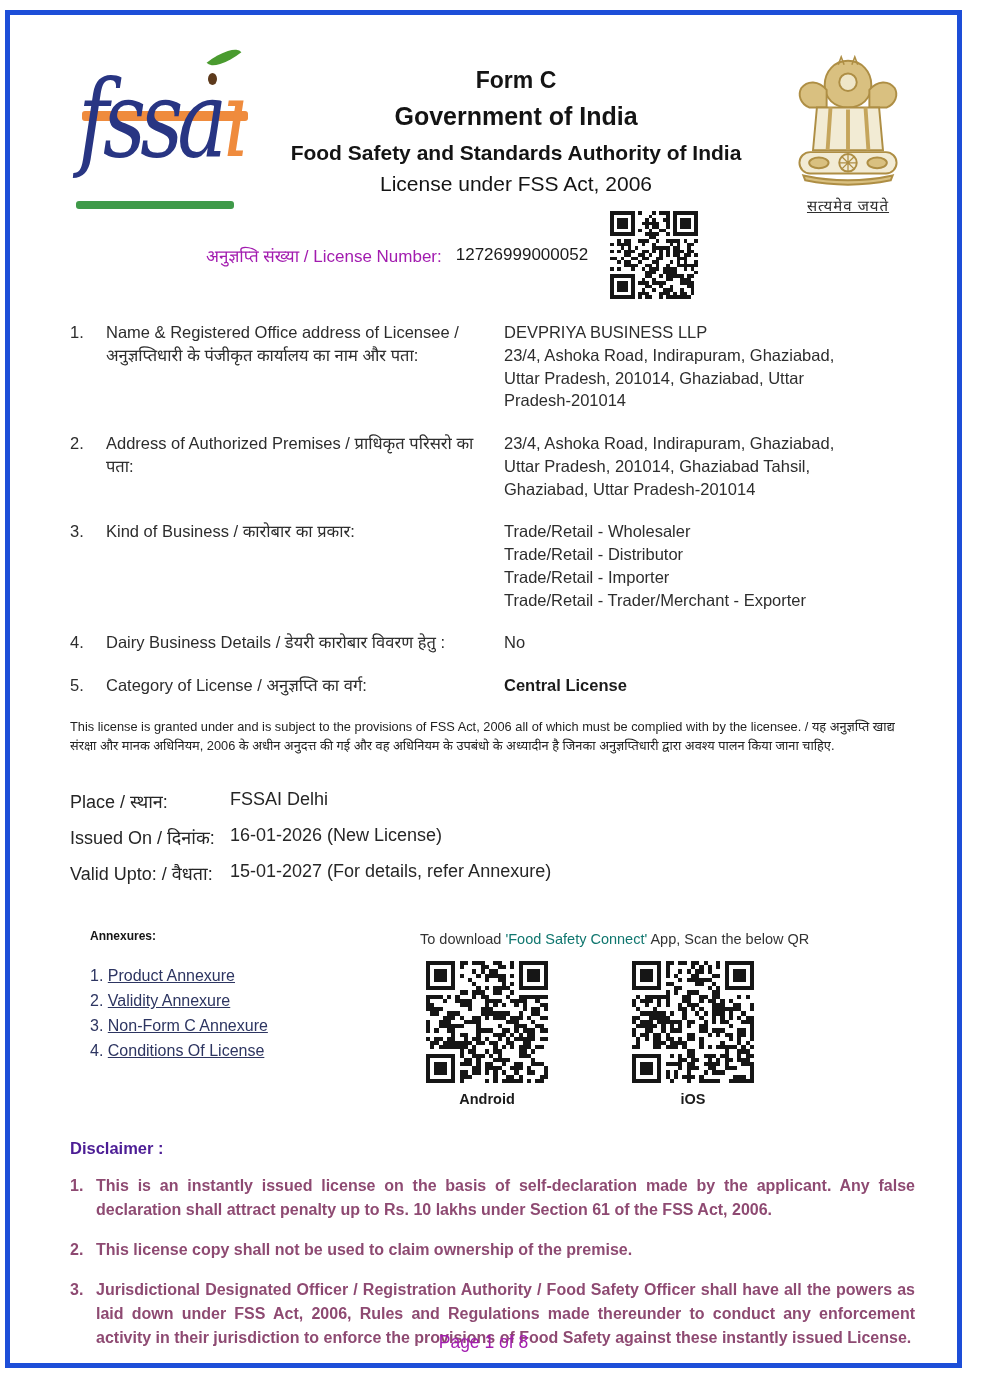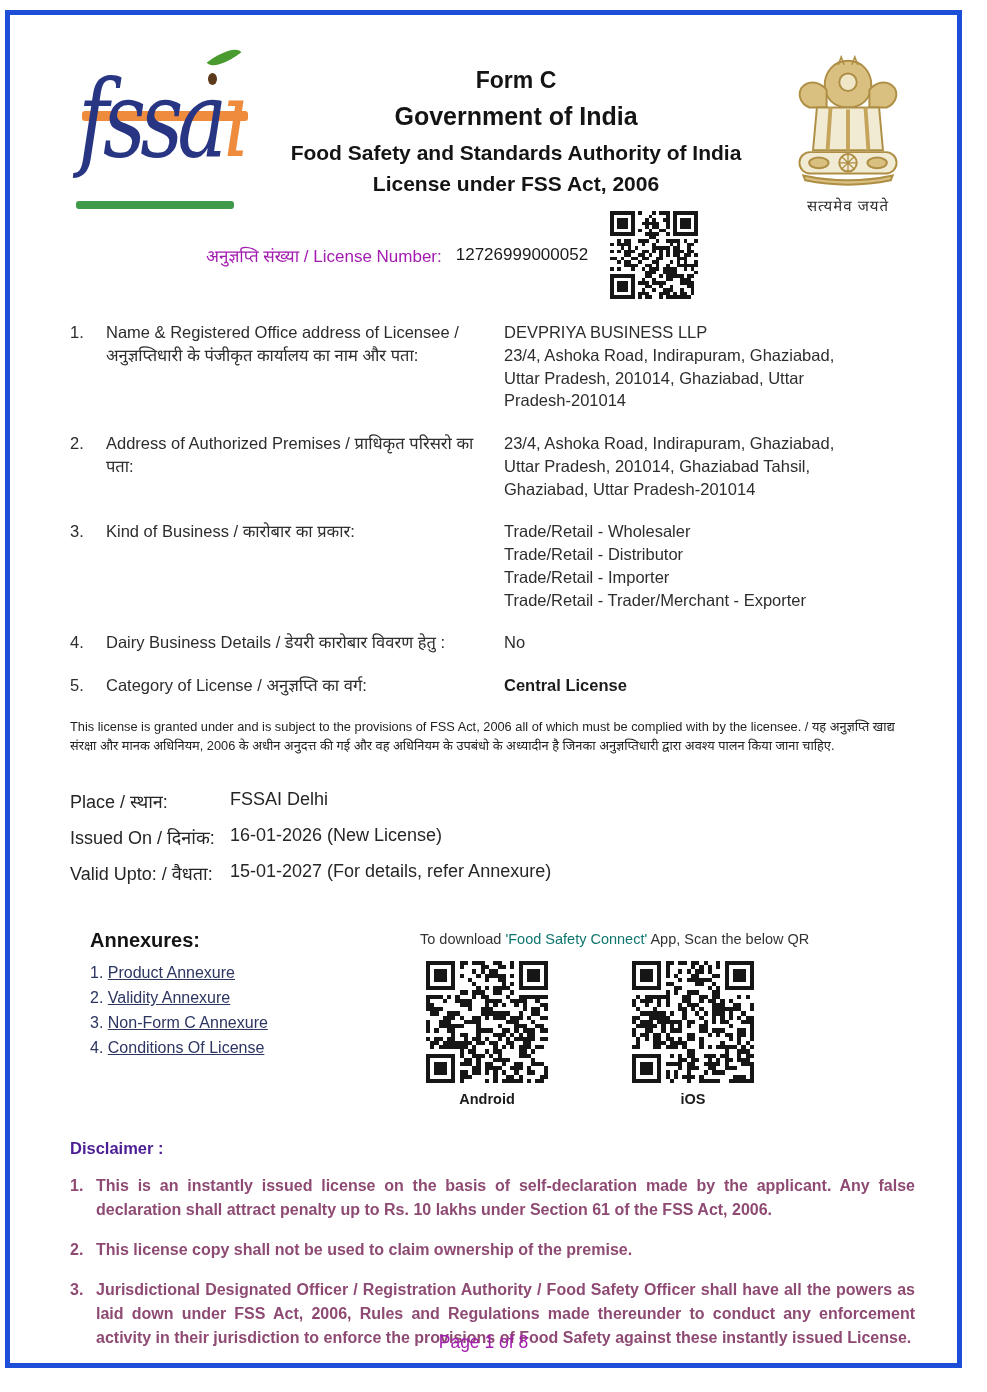--- a/index.html
+++ b/index.html
@@ -23,22 +23,22 @@
     font-size:84px;line-height:1;letter-spacing:-6px;color:#283583;
     transform:scaleY(1.28);transform-origin:top left;
   }
   .fssai-text .i-orange{color:#ef8b3d;}
   .leaf{position:absolute;right:18px;top:0px;width:34px;height:13px;background:#4a9b2f;border-radius:0 100% 0 100%;transform:rotate(-38deg);z-index:3;}
   .leaf-dot{position:absolute;right:42px;top:22px;width:9px;height:12px;background:#5d3a1c;border-radius:50%;z-index:3;}
   .titles{flex:1;text-align:center;padding:16px 10px 0 10px;color:#141414;}
   .t-form{font-size:23px;font-weight:bold;}
   .t-gov{font-size:25px;font-weight:bold;margin-top:8px;}
   .t-auth{font-size:21px;font-weight:bold;margin-top:10px;}
-  .t-lic{font-size:21px;font-weight:bold;margin-top:7px;}
-  .emblem-wrap{flex:none;width:150px;text-align:center;padding-top:4px;}
+  .t-lic{font-size:21px;font-weight:normal;margin-top:7px;}
+  .emblem-wrap{flex:none;width:150px;text-align:center;padding-top:4px;text-decoration:underline;}
   .emblem-caption{font-size:15px;color:#2b2b2b;margin-top:0px;letter-spacing:1px;}
   
   .license-row{display:flex;align-items:center;margin:-24px 0 0 196px;height:96px;}
   .lic-label{font-size:17px;color:#a21caf;}
   .lic-value{font-size:17px;font-weight:normal;color:#1b1b1b;margin-left:14px;}
   .qr{background:#fff;}
   .qr-license{width:88px;height:88px;margin-left:22px;flex:none;}
   
   .fields{margin:18px 44px 0 60px;}
   .field{display:flex;margin-bottom:20px;font-size:16.5px;line-height:1.38;color:#2d2d2d;}
@@ -51,21 +51,21 @@
   
   .issue-block{position:relative;margin:34px 44px 16px 60px;font-size:18px;color:#262626;}
   .issue-row{display:flex;margin-bottom:12px;}
   .ilabel{width:160px;flex:none;}
   .officer{position:absolute;right:0;top:0;text-align:right;}
   .officer-title{font-weight:bold;color:#1b1b1b;}
   .officer-sub{margin-top:14px;}
   
   .annex-section{display:flex;margin:44px 40px 0 80px;}
   .annex-col{width:330px;flex:none;}
-  .annex-heading{font-size:20px;font-weight:bold;color:#141414;margin-bottom:12px;}
+  .annex-heading{font-size:12px;font-weight:bold;color:#141414;margin-bottom:24px;}
   .anx-item{font-size:16px;margin-bottom:7px;color:#2d3561;}
   .anx-link{color:#2d3561;text-decoration:underline;cursor:pointer;}
   .app-col{flex:1;padding-top:2px;}
   .app-caption{font-size:14.5px;color:#333;}
   .app-name{font-weight:normal;color:#0f766e;}
   .qr-row{display:flex;padding:14px 0 0 2px;}
   .qr-wrap{width:130px;text-align:center;}
   .qr-wrap + .qr-wrap{margin-left:76px;}
   .qr-app{width:122px;height:122px;margin:0 auto;}
   .qr-label{font-size:14.5px;font-weight:bold;color:#1b1b1b;margin-top:8px;}

